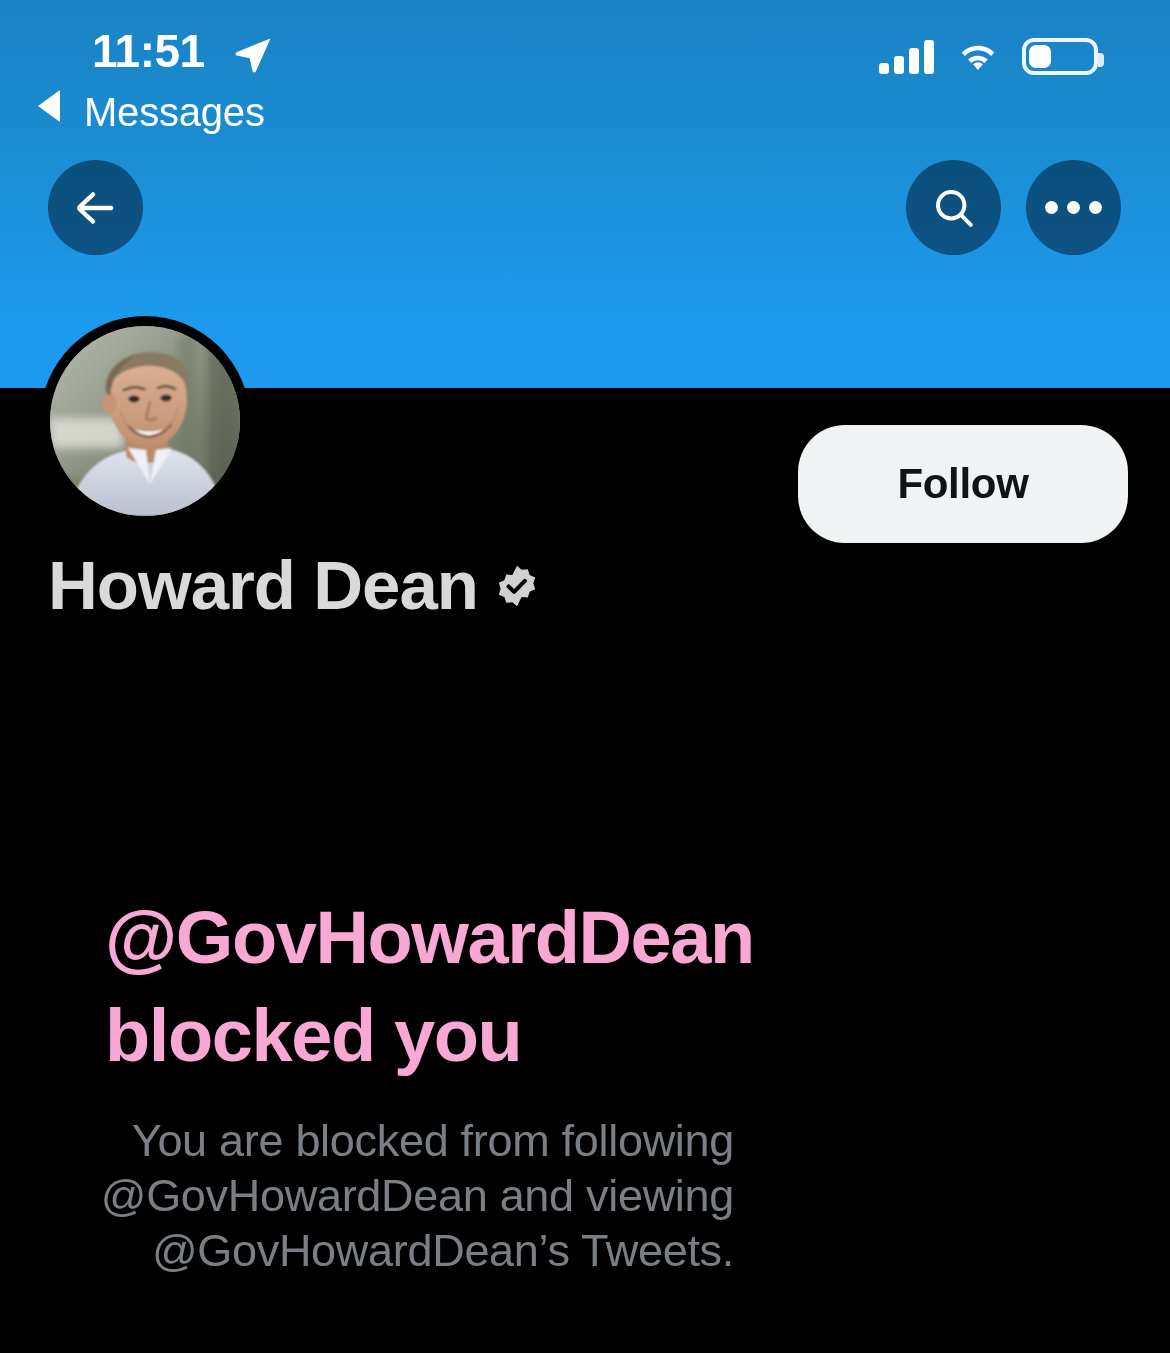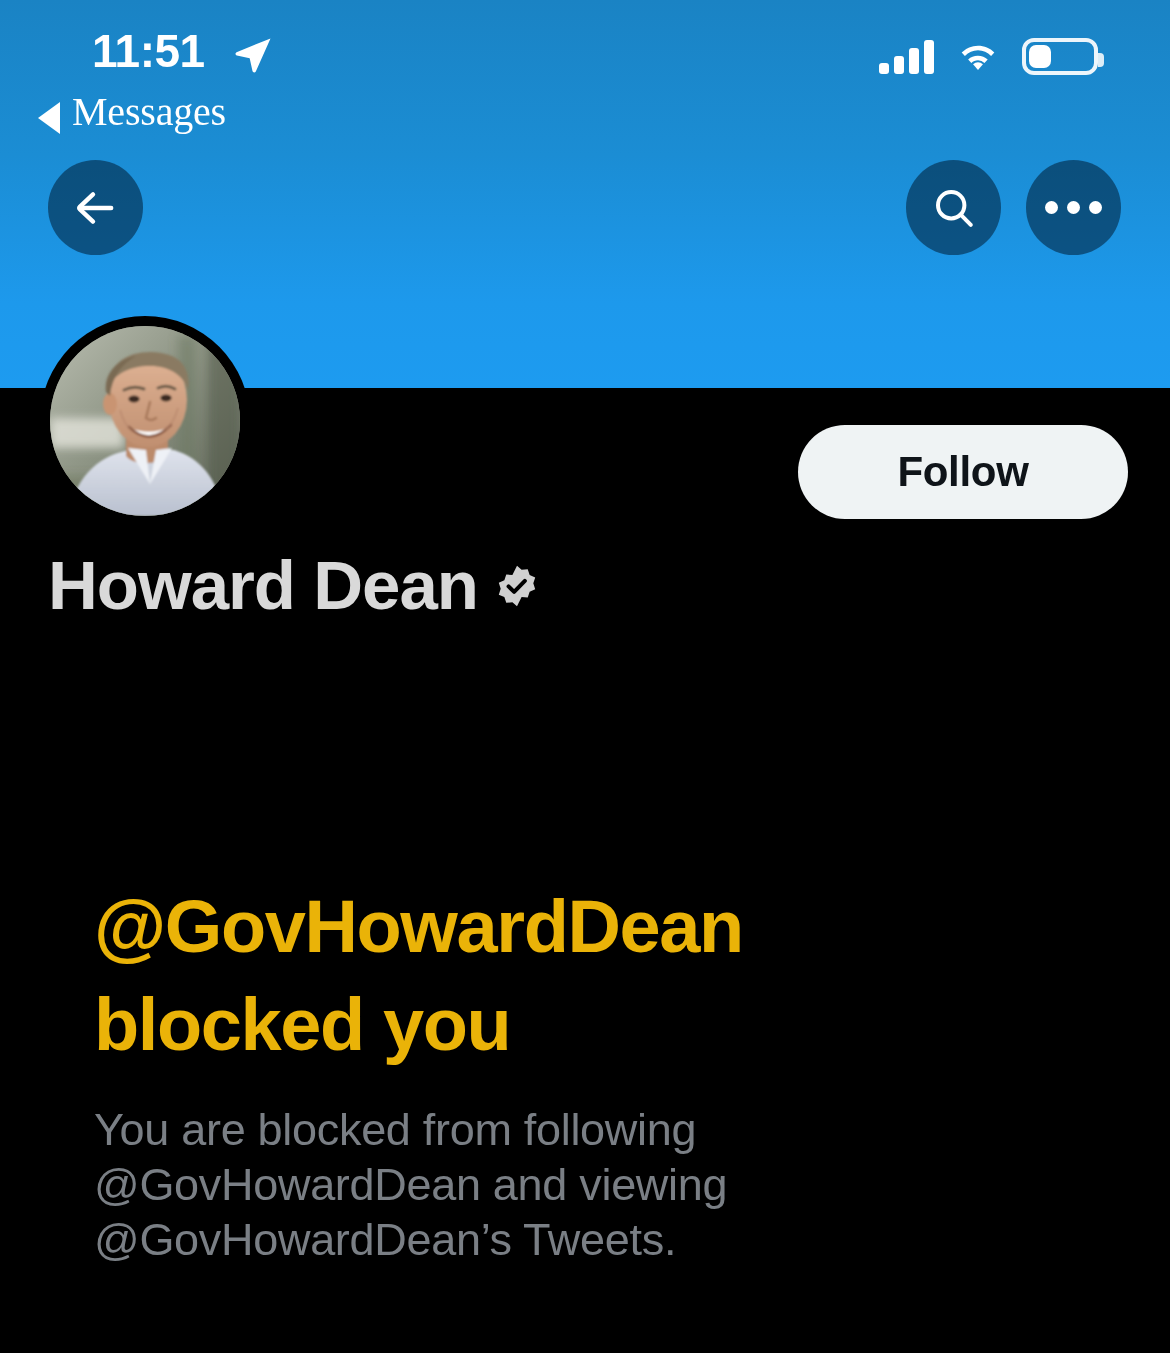--- a/index.html
+++ b/index.html
@@ -110,24 +110,23 @@
     background: #ffffff;
     border-radius: 7px;
   }
 
   
   .back-app {
     position: absolute;
     left: 38px;
     top: 90px;
     display: flex;
-    align-items: flex-end;
-    gap: 12px;
+    align-items: flex-start;
+    gap: 24px;
     z-index: 6;
-    font-family: Liberation Serif, serif;
   }
   .back-app-tri {
     width: 0;
     height: 0;
     border-top: 16px solid transparent;
     border-bottom: 16px solid transparent;
     border-right: 22px solid #ffffff;
   }
   .back-app-label {
     color: #ffffff;
@@ -186,21 +185,21 @@
     background: #8d9184;
   }
   .avatar svg { display: block; }
 
   
   .follow-btn {
     position: absolute;
     right: 42px;
     top: 425px;
     width: 330px;
-    height: 94px;
+    height: 118px;
     border-radius: 47px;
     background: #eff3f4;
     border: none;
     color: #0f1419;
     font-family: "Liberation Sans", sans-serif;
     font-size: 42px;
     font-weight: 700;
     letter-spacing: -0.3px;
     cursor: pointer;
     z-index: 7;
@@ -237,36 +236,37 @@
 
   
   .blocked-block {
     position: absolute;
     left: 94px;
     top: 878px;
     width: 900px;
     z-index: 4;
   }
   .blocked-title {
-    color: #eab308;
+    color: #f9a8d4;
     font-size: 74px;
     font-weight: 700;
     line-height: 98px;
     letter-spacing: -1.4px;
-    margin: 0;
+    margin: 11px;
     max-width: 820px;
   }
   .blocked-desc {
     color: #7a7f85;
     font-size: 45px;
     font-weight: 400;
     line-height: 55px;
     letter-spacing: -0.3px;
     margin: 28px 0 0 0;
     max-width: 640px;
+    text-align: right;
   }
 </style>
 </head>
 <body>
 
 <div class="screen">
 
   <div class="banner"></div>
 
   <div class="status-bar">

